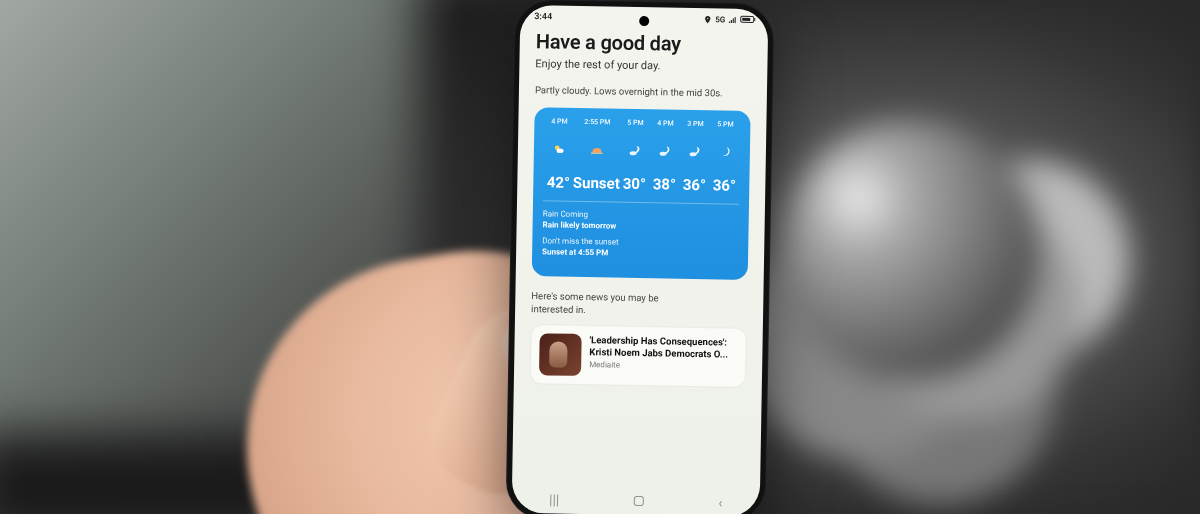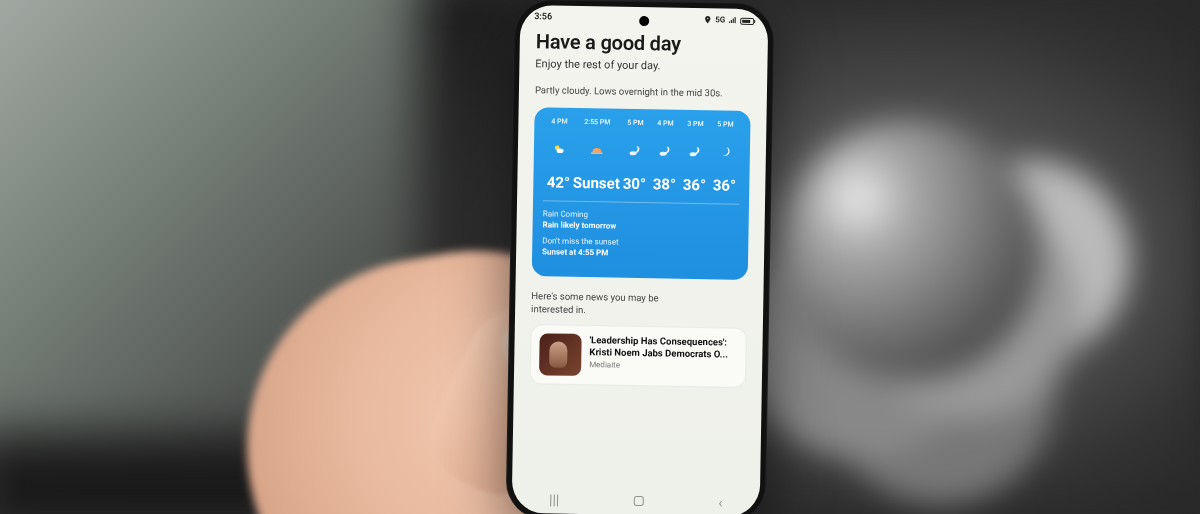--- a/index.html
+++ b/index.html
@@ -65,21 +65,21 @@
     background: linear-gradient(#f3f4ee,#eef0ea);
     border-radius: 32px;
     overflow: hidden;
     position: relative;
   }
   .punch { position:absolute; top:9px; left:50%; transform:translateX(-50%); width:10px; height:10px; background:#000; border-radius:50%; z-index:20;}
   .statusbar {
     display:flex; justify-content:space-between; align-items:center;
     padding: 6px 14px 2px; font-size:9px; font-weight:600; color:#222;
   }
-  .status-right { display:flex; align-items:flex-end; gap:3px; font-size:8px;}
+  .status-right { display:flex; align-items:flex-start; gap:3px; font-size:8px;}
   .status-right svg { width:9px; height:9px; }
   .batt { width:14px; height:7px; border:1px solid #222; border-radius:2px; position:relative;}
   .batt::after{content:"";position:absolute;right:-2px;top:1px;width:1px;height:3px;background:#222;}
   .batt i{position:absolute;left:1px;top:1px;bottom:1px;width:70%;background:#222;}
 
   .content { padding: 6px 16px 0; color:#1a1a1a; }
   .title { font-size:20px; font-weight:600; letter-spacing:-.2px; }
   .subtitle { font-size:11px; color:#333; margin-top:4px; }
   .forecast-text { font-size:9.5px; color:#444; margin-top:14px; line-height:1.35; max-width: 200px;}
 
@@ -120,21 +120,21 @@
 
 <div class="bg"></div>
 <div class="hand"></div>
 <div class="thumb"></div>
 
 <div class="phone">
   <div class="screen">
     <div class="punch"></div>
 
     <div class="statusbar">
-      <div>3:56</div>
+      <div>3:44</div>
       <div class="status-right">
         <svg viewBox="0 0 24 24" fill="#222">
             <path d="M12 2l3 7h7l-5.5 4 2 7L12 16l-6.5 4 2-7L2 9h7z" opacity=".2"></path>
             <path d="M12 2C8 2 5 5 5 9c0 5 7 13 7 13s7-8 7-13c0-4-3-7-7-7zm0 9a2 2 0 110-4 2 2 0 010 4z"></path>
           </svg>
         <span>5G</span>
         <svg viewBox="0 0 24 24" fill="#222">
             <path d="M2 20h3v-4H2zm5 0h3v-8H7zm5 0h3V8h-3zm5 0h3V4h-3z"></path>
           </svg>
         <span class="batt">

